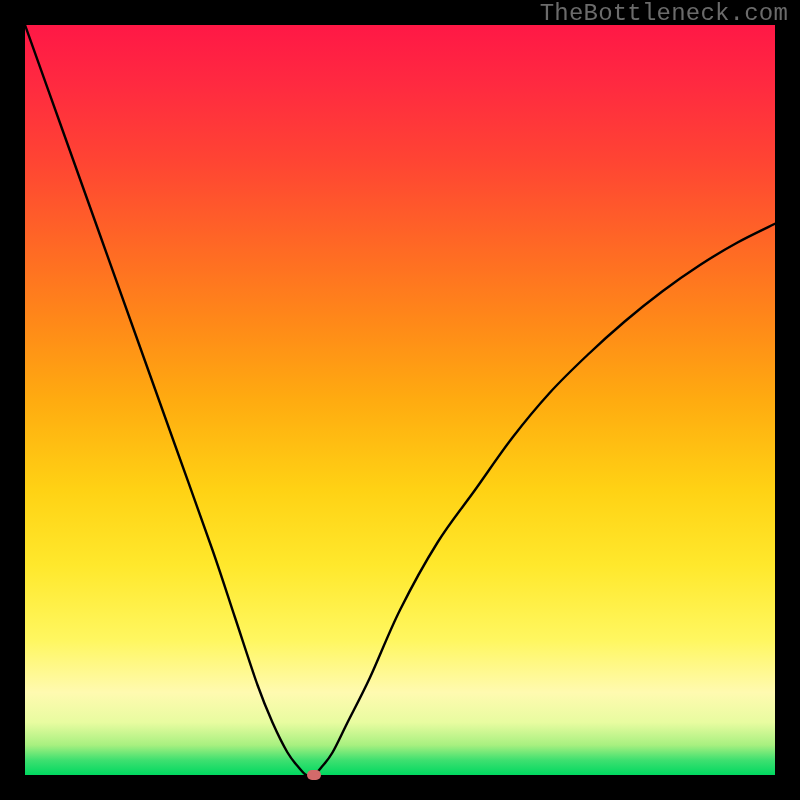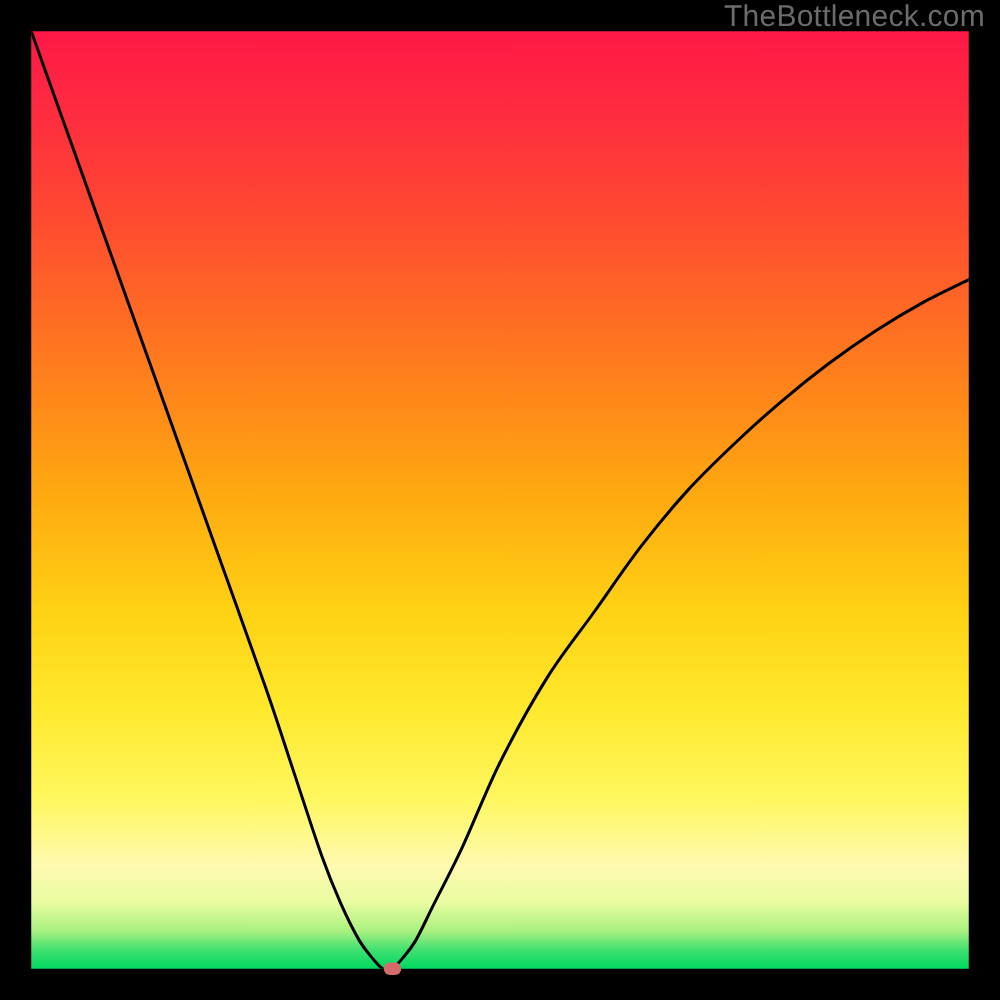--- a/index.html
+++ b/index.html
@@ -9,20 +9,21 @@
     height: 800px;
     overflow: hidden;
     background: #000;
     font-family: Arial, Helvetica, sans-serif;
   }
   .frame {
     position: relative;
     width: 800px;
     height: 800px;
     background: #000;
+    font-family: Liberation Mono, monospace;
   }
   .plot-area {
     position: absolute;
     left: 25px;
     top: 25px;
     width: 750px;
     height: 750px;
     background: linear-gradient(
       to bottom,
       #ff1846 0%,

